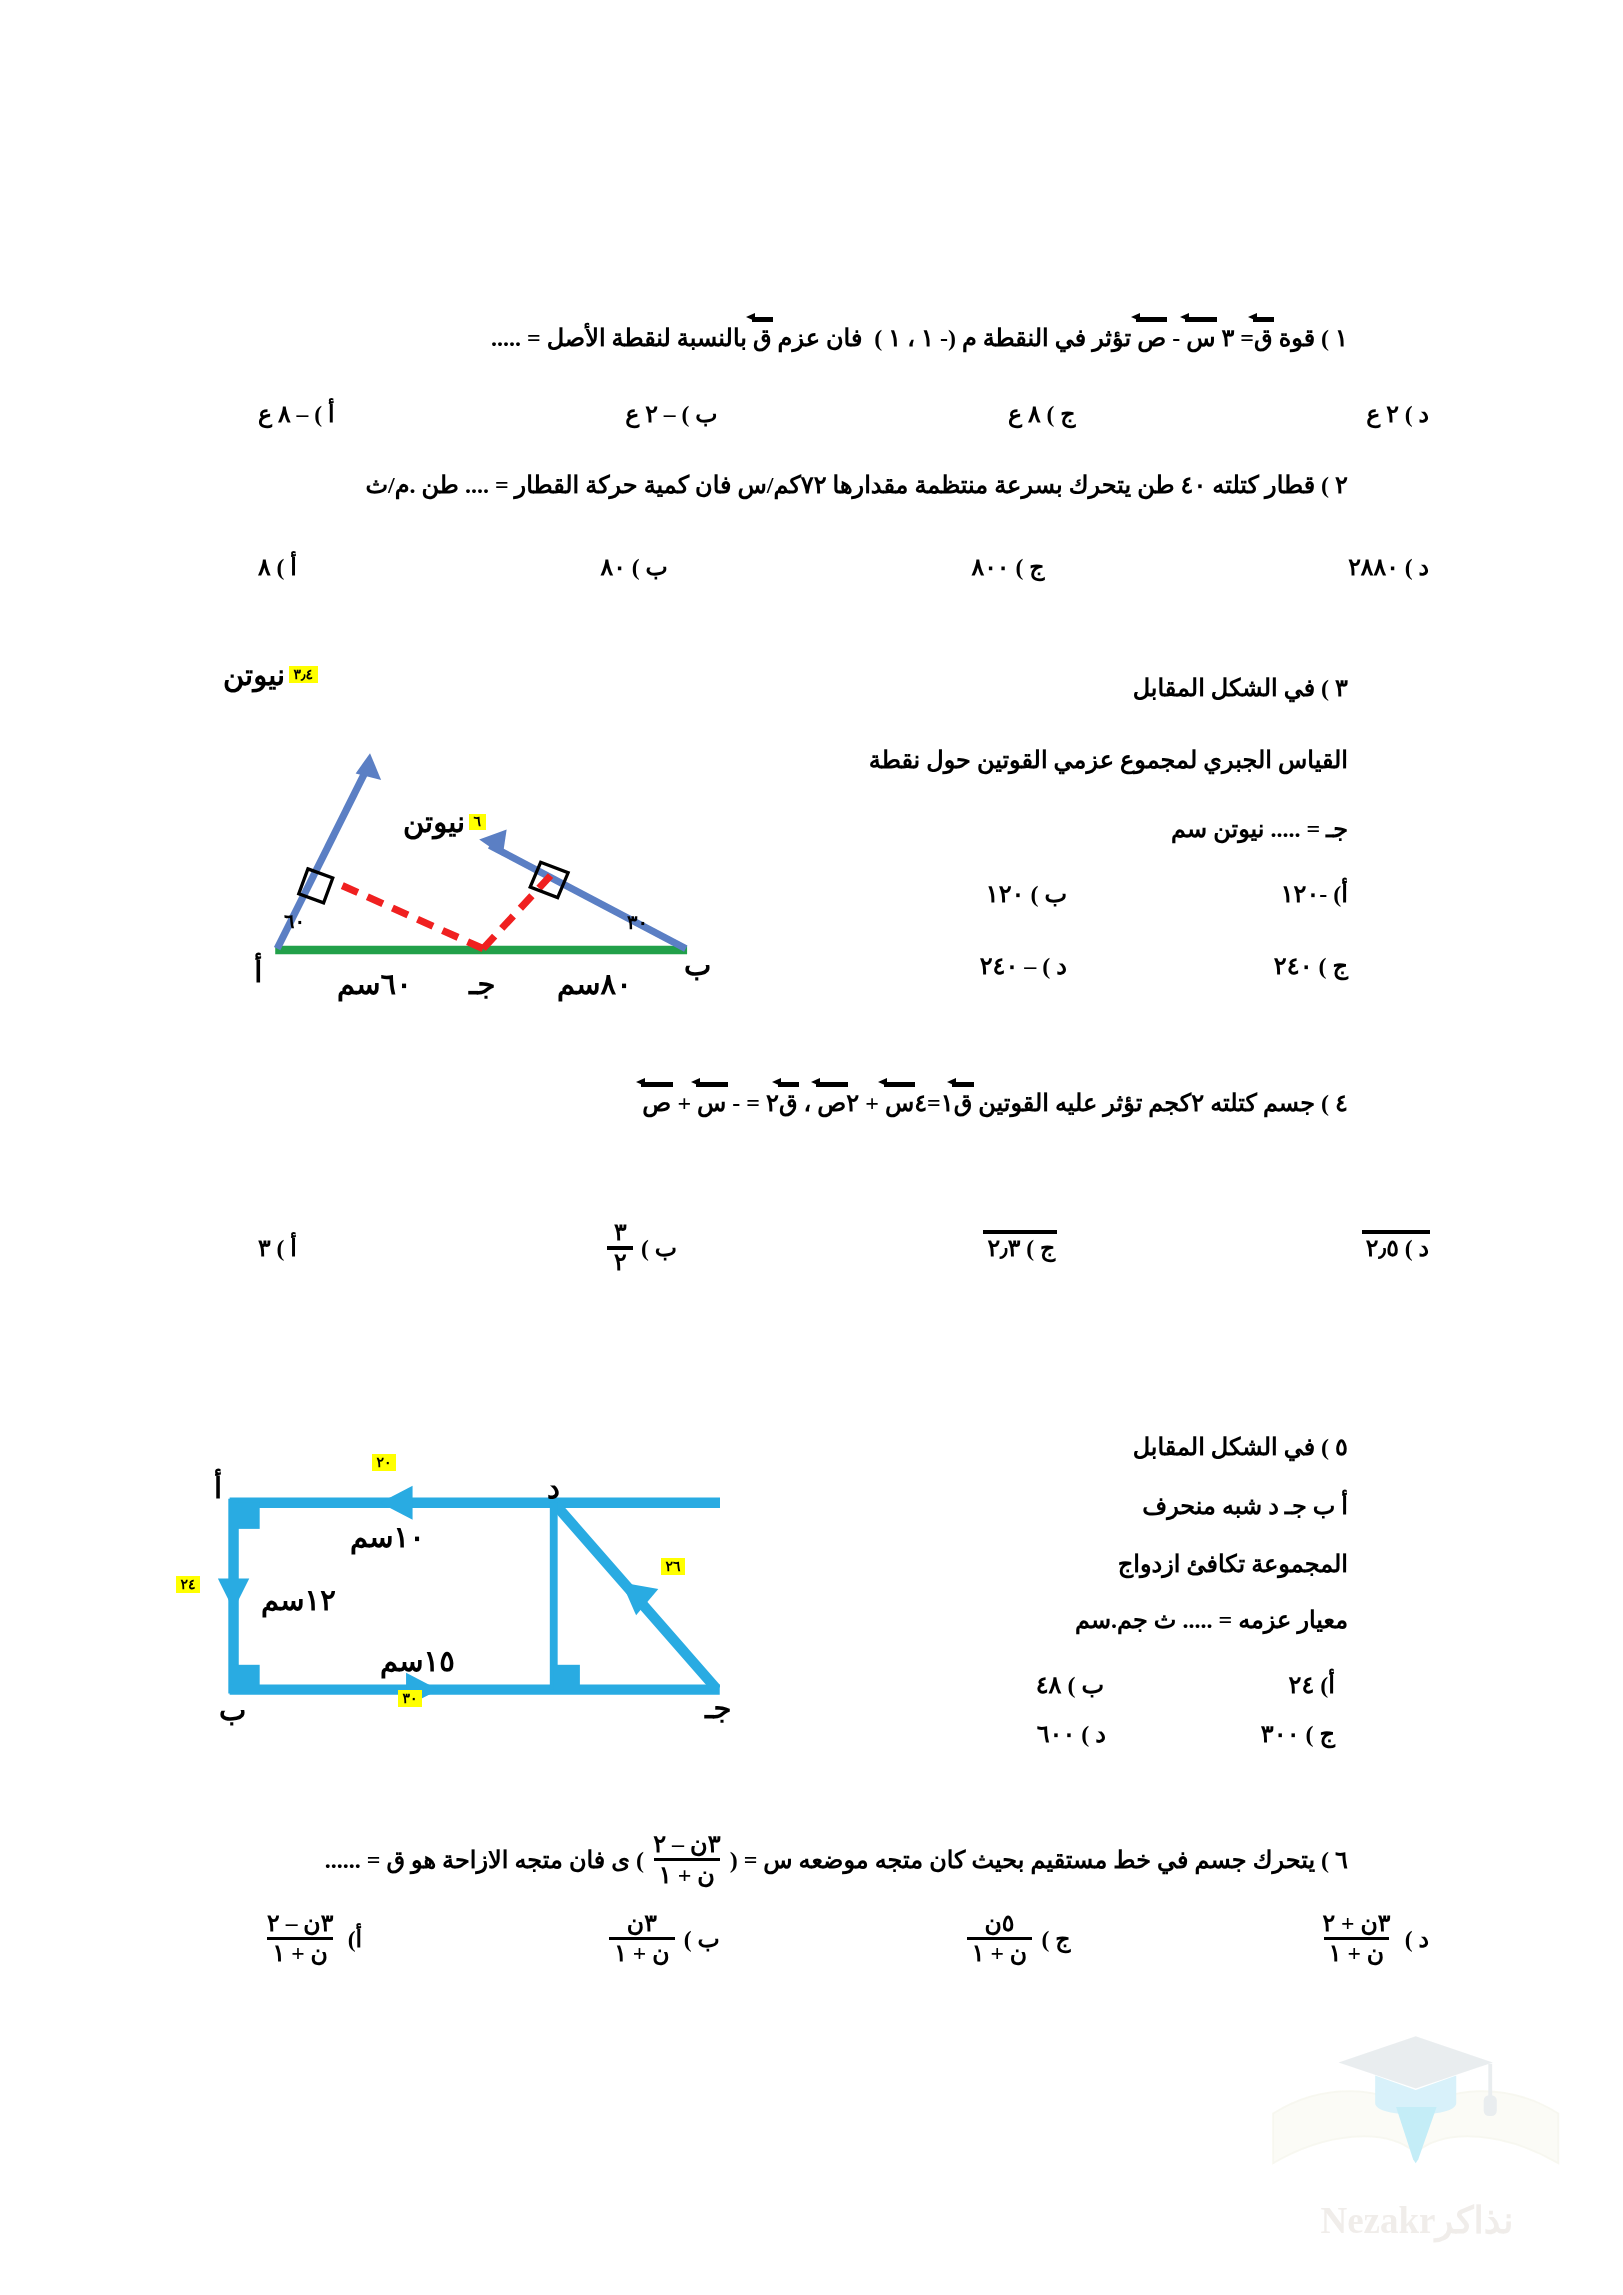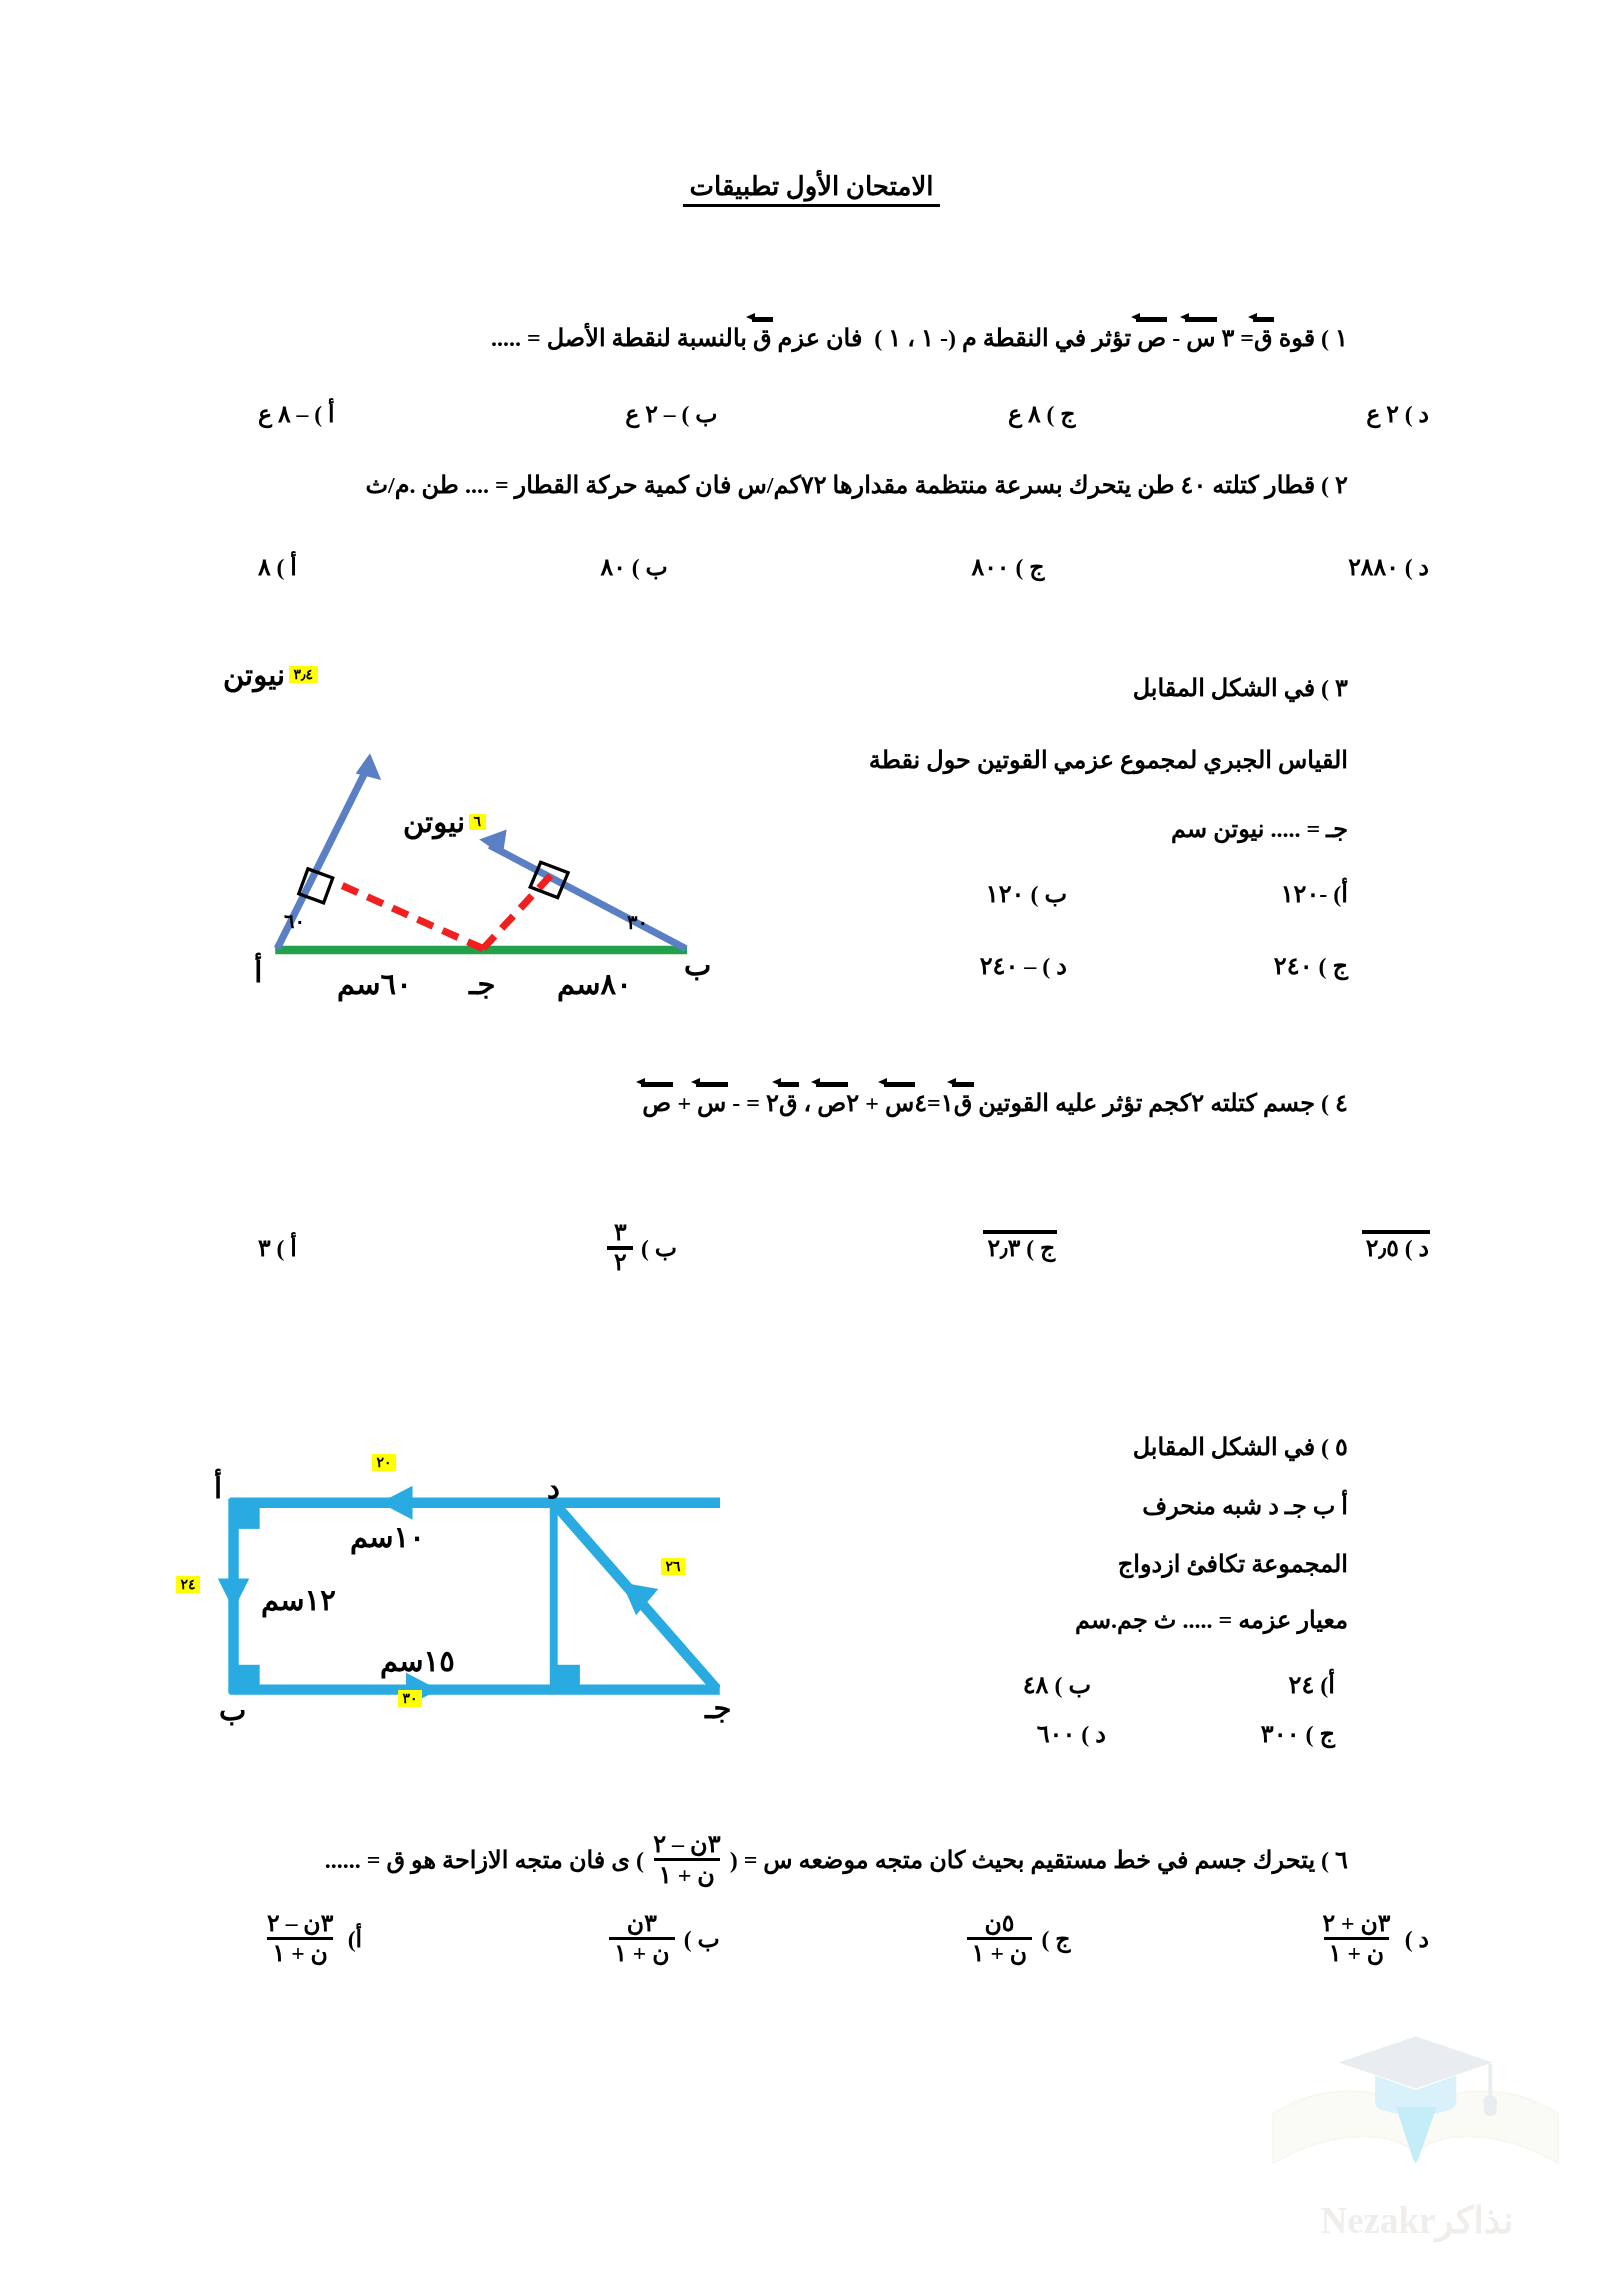--- a/index.html
+++ b/index.html
@@ -63,23 +63,20 @@
   .wm-text{
     position:absolute;left:0;top:164px;width:340px;text-align:center;
     font-size:37px;font-weight:bold;color:#cfc4bb;font-family:"Liberation Serif",serif;
   }
 </style>
 </head>
 <body>
 
 <div class="page">
 
-  <div class="title">
-    <span>الامتحان الأول   تطبيقات</span>
-  </div>
 
   <div class="q" style="top:321px;right:275px;">
     <span>١ )</span>
     قوة <span class="vec">ق</span>=
     ٣ <span class="vec">س</span> -
     <span class="vec">ص</span>
     تؤثر في النقطة م (- ١ ، ١ )&nbsp; فان عزم
     <span class="vec">ق</span>
     بالنسبة لنقطة الأصل = .....
   </div>
@@ -217,21 +214,21 @@
   </div>
   <div class="q" style="top:1550px;right:275px;">
     <span>المجموعة تكافئ ازدواج</span>
   </div>
   <div class="q" style="top:1606px;right:275px;">
     <span>معيار عزمه = ..... ث جم.سم</span>
   </div>
   <div class="q" style="top:1671px;right:288px;">
     <span>أ) ٢٤</span>
   </div>
-  <div class="q" style="top:1671px;right:532px;margin-left:36px;">
+  <div class="q" style="top:1671px;right:519px;margin-left:36px;">
     <span>ب ) ٤٨</span>
   </div>
   <div class="q" style="top:1720px;right:288px;">
     <span>ج ) ٣٠٠</span>
   </div>
   <div class="q" style="top:1720px;right:517px;">
     <span>د ) ٦٠٠</span>
   </div>
 
   <div class="diag" style="left:164px;top:1440px;width:556px;height:281px;">

